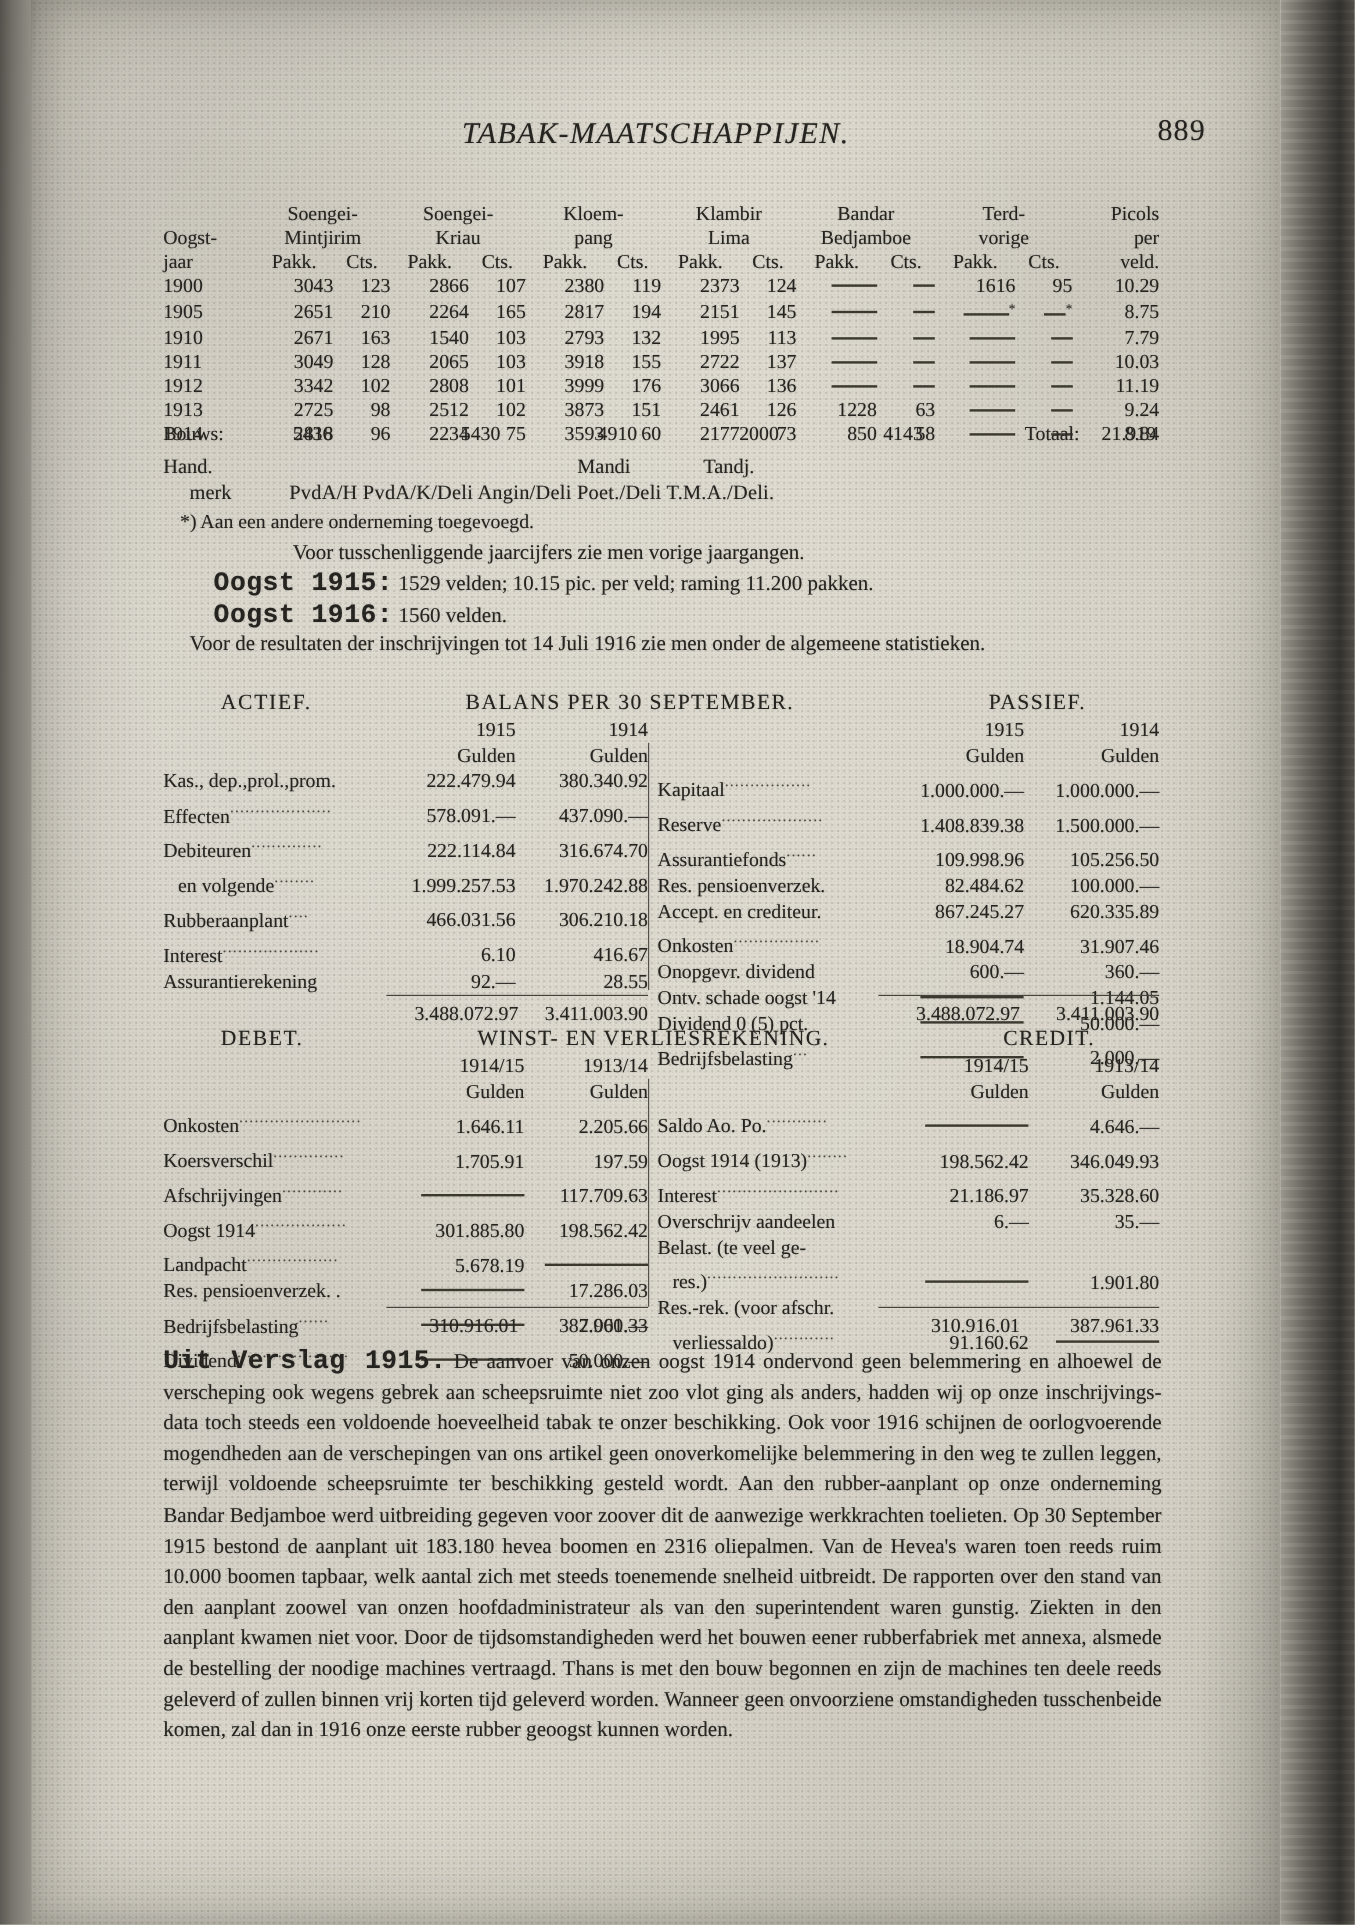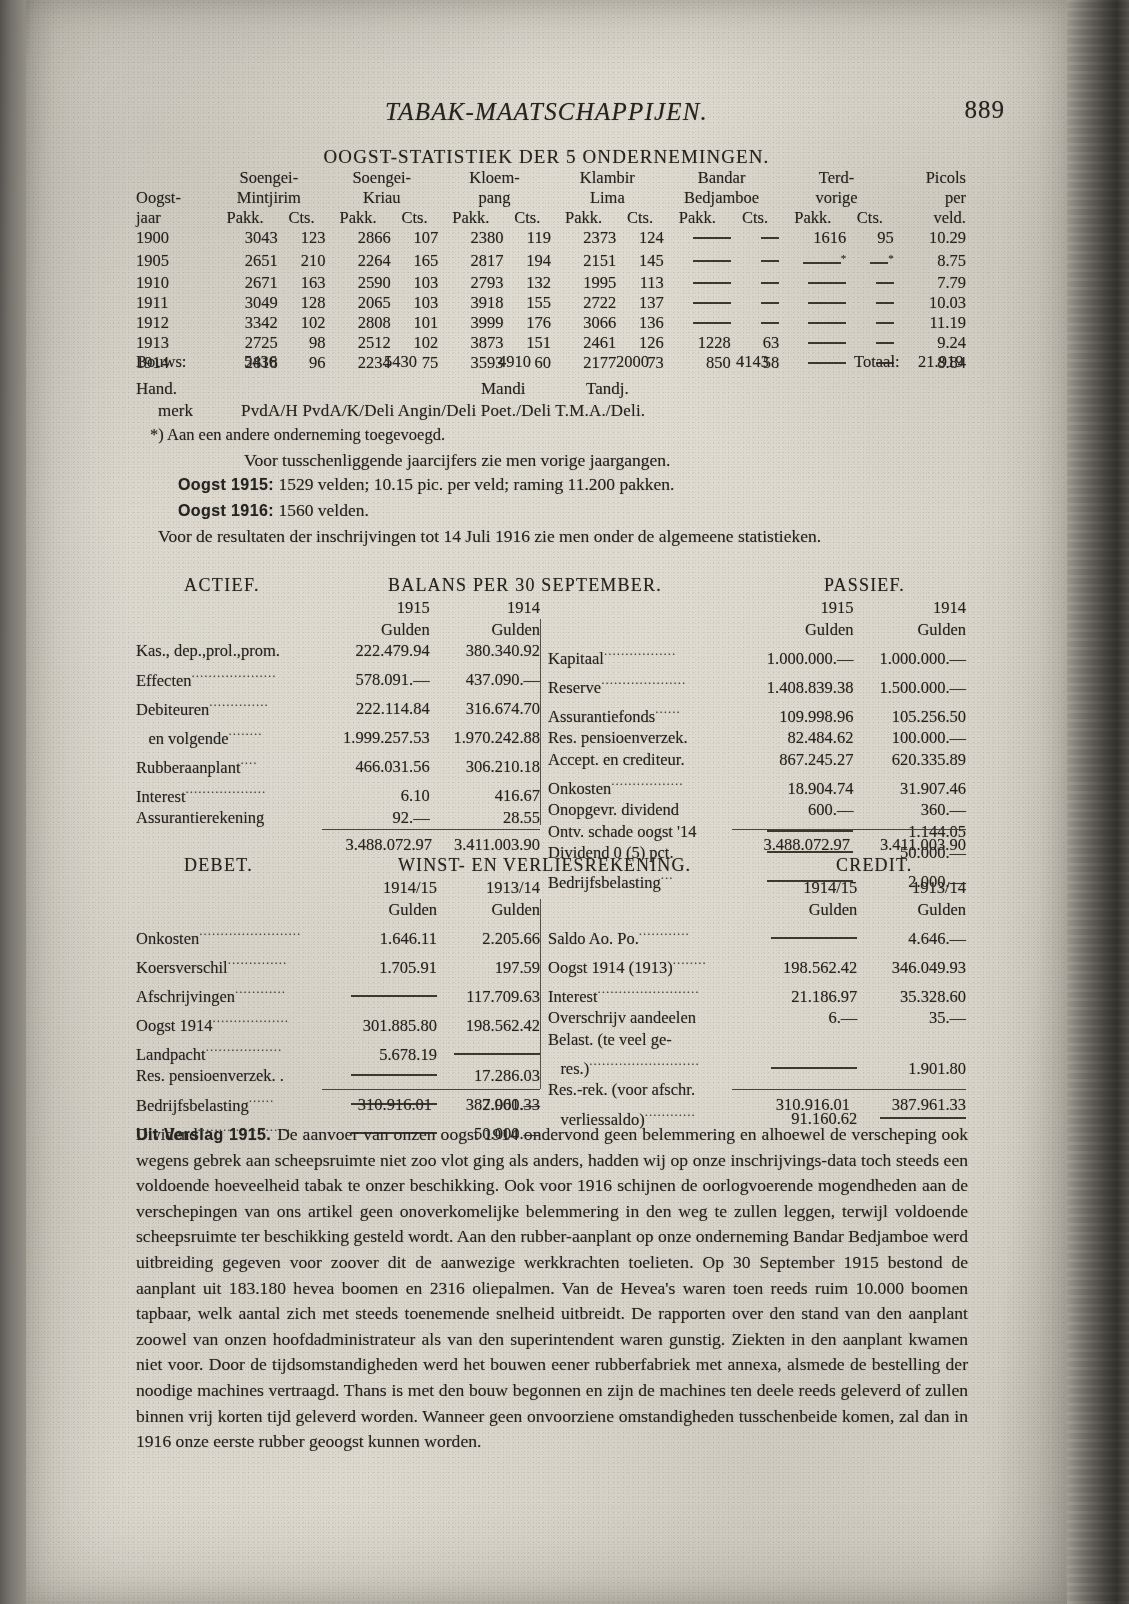--- a/index.html
+++ b/index.html
@@ -93,21 +93,21 @@
   #merk-row{position:relative;height:22px;}
   #merk-label{position:absolute;left:22px;top:0;}
   #merk-values{position:absolute;left:105px;top:0;letter-spacing:.2px;}
   #footnote{position:relative;left:14px;top:2px;font-size:16.5px;}
 
   
   .para{position:absolute;font-size:17.5px;line-height:24px;}
   #p-tussen{left:218px;top:448px;width:700px;}
   #oogst1915{position:absolute;left:152px;top:474px;font-size:17.5px;}
   #oogst1916{position:absolute;left:152px;top:500px;font-size:17.5px;}
-  .lead{font-family:Liberation Sans, sans-serif;font-weight:bold;font-size:16px;letter-spacing:.4px;}
+  .lead{font-family:Liberation Mono, monospace;font-weight:bold;font-size:22px;letter-spacing:.4px;}
   #p-result{left:110px;top:524px;width:830px;text-indent:22px;}
 
   
   #balans{position:absolute;left:110px;top:575px;width:830px;font-size:16.5px;}
   #balans-head{position:relative;height:22px;}
   #lbl-actief{position:absolute;left:48px;top:0;letter-spacing:1.4px;font-size:18px;}
   #balans-title{position:absolute;left:252px;top:0;letter-spacing:1.2px;font-size:18px;}
   #lbl-passief{position:absolute;left:688px;top:0;letter-spacing:1.2px;font-size:18px;}
 
   .acct{position:relative;}
@@ -163,21 +163,20 @@
   <div id="page">
     <div id="paper-noise"></div>
 
     <div id="content" class="ink">
 
       <div id="hdr">
         <div id="running-title">TABAK-MAATSCHAPPIJEN.</div>
         <div id="folio">889</div>
       </div>
 
-      <div id="stat-title">OOGST-STATISTIEK DER 5 ONDERNEMINGEN.</div>
 
       <div id="stat-table">
         <table>
           <thead>
             <tr>
               <th class="stub"></th>
               <th class="sh" colspan="2">Soengei-</th>
               <th class="sh" colspan="2">Soengei-</th>
               <th class="sh" colspan="2">Kloem-</th>
               <th class="sh" colspan="2">Klambir</th>
@@ -242,21 +241,21 @@
                 <td class="cPakk num"><span class="dash"></span></td>
                 <td class="cCts num"><span class="dash-s"></span></td>
                 <td class="cPakk num"><span class="dash"></span><span class="star">*</span></td>
                 <td class="cCts num"><span class="dash-s"></span><span class="star">*</span></td>
                 <td class="cVeld">8.75</td>
               </tr>
               <tr>
                 <td class="stub">1910</td>
                 <td class="cPakk num">2671</td>
                 <td class="cCts num">163</td>
-                <td class="cPakk num">2590</td>
+                <td class="cPakk num">1540</td>
                 <td class="cCts num">103</td>
                 <td class="cPakk num">2793</td>
                 <td class="cCts num">132</td>
                 <td class="cPakk num">1995</td>
                 <td class="cCts num">113</td>
                 <td class="cPakk num"><span class="dash"></span></td>
                 <td class="cCts num"><span class="dash-s"></span></td>
                 <td class="cPakk num"><span class="dash"></span></td>
                 <td class="cCts num"><span class="dash-s"></span></td>
                 <td class="cVeld">7.79</td>

